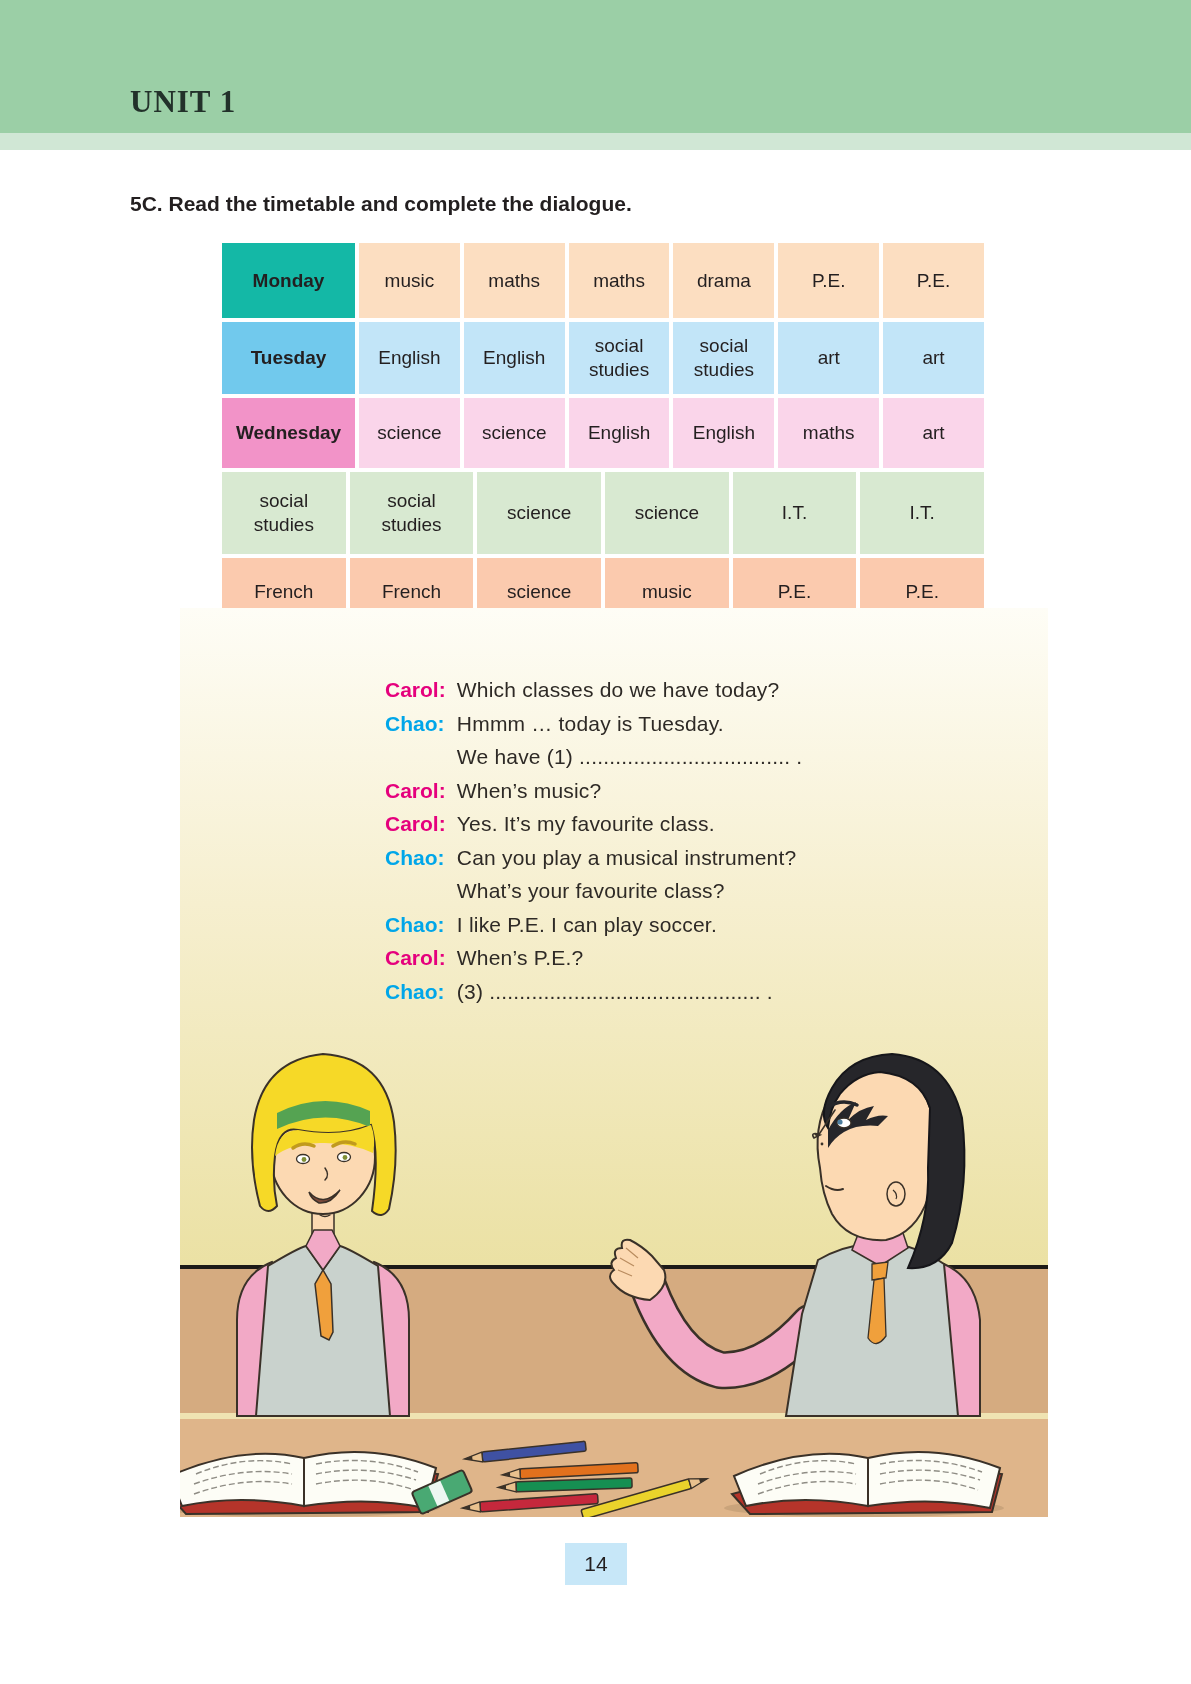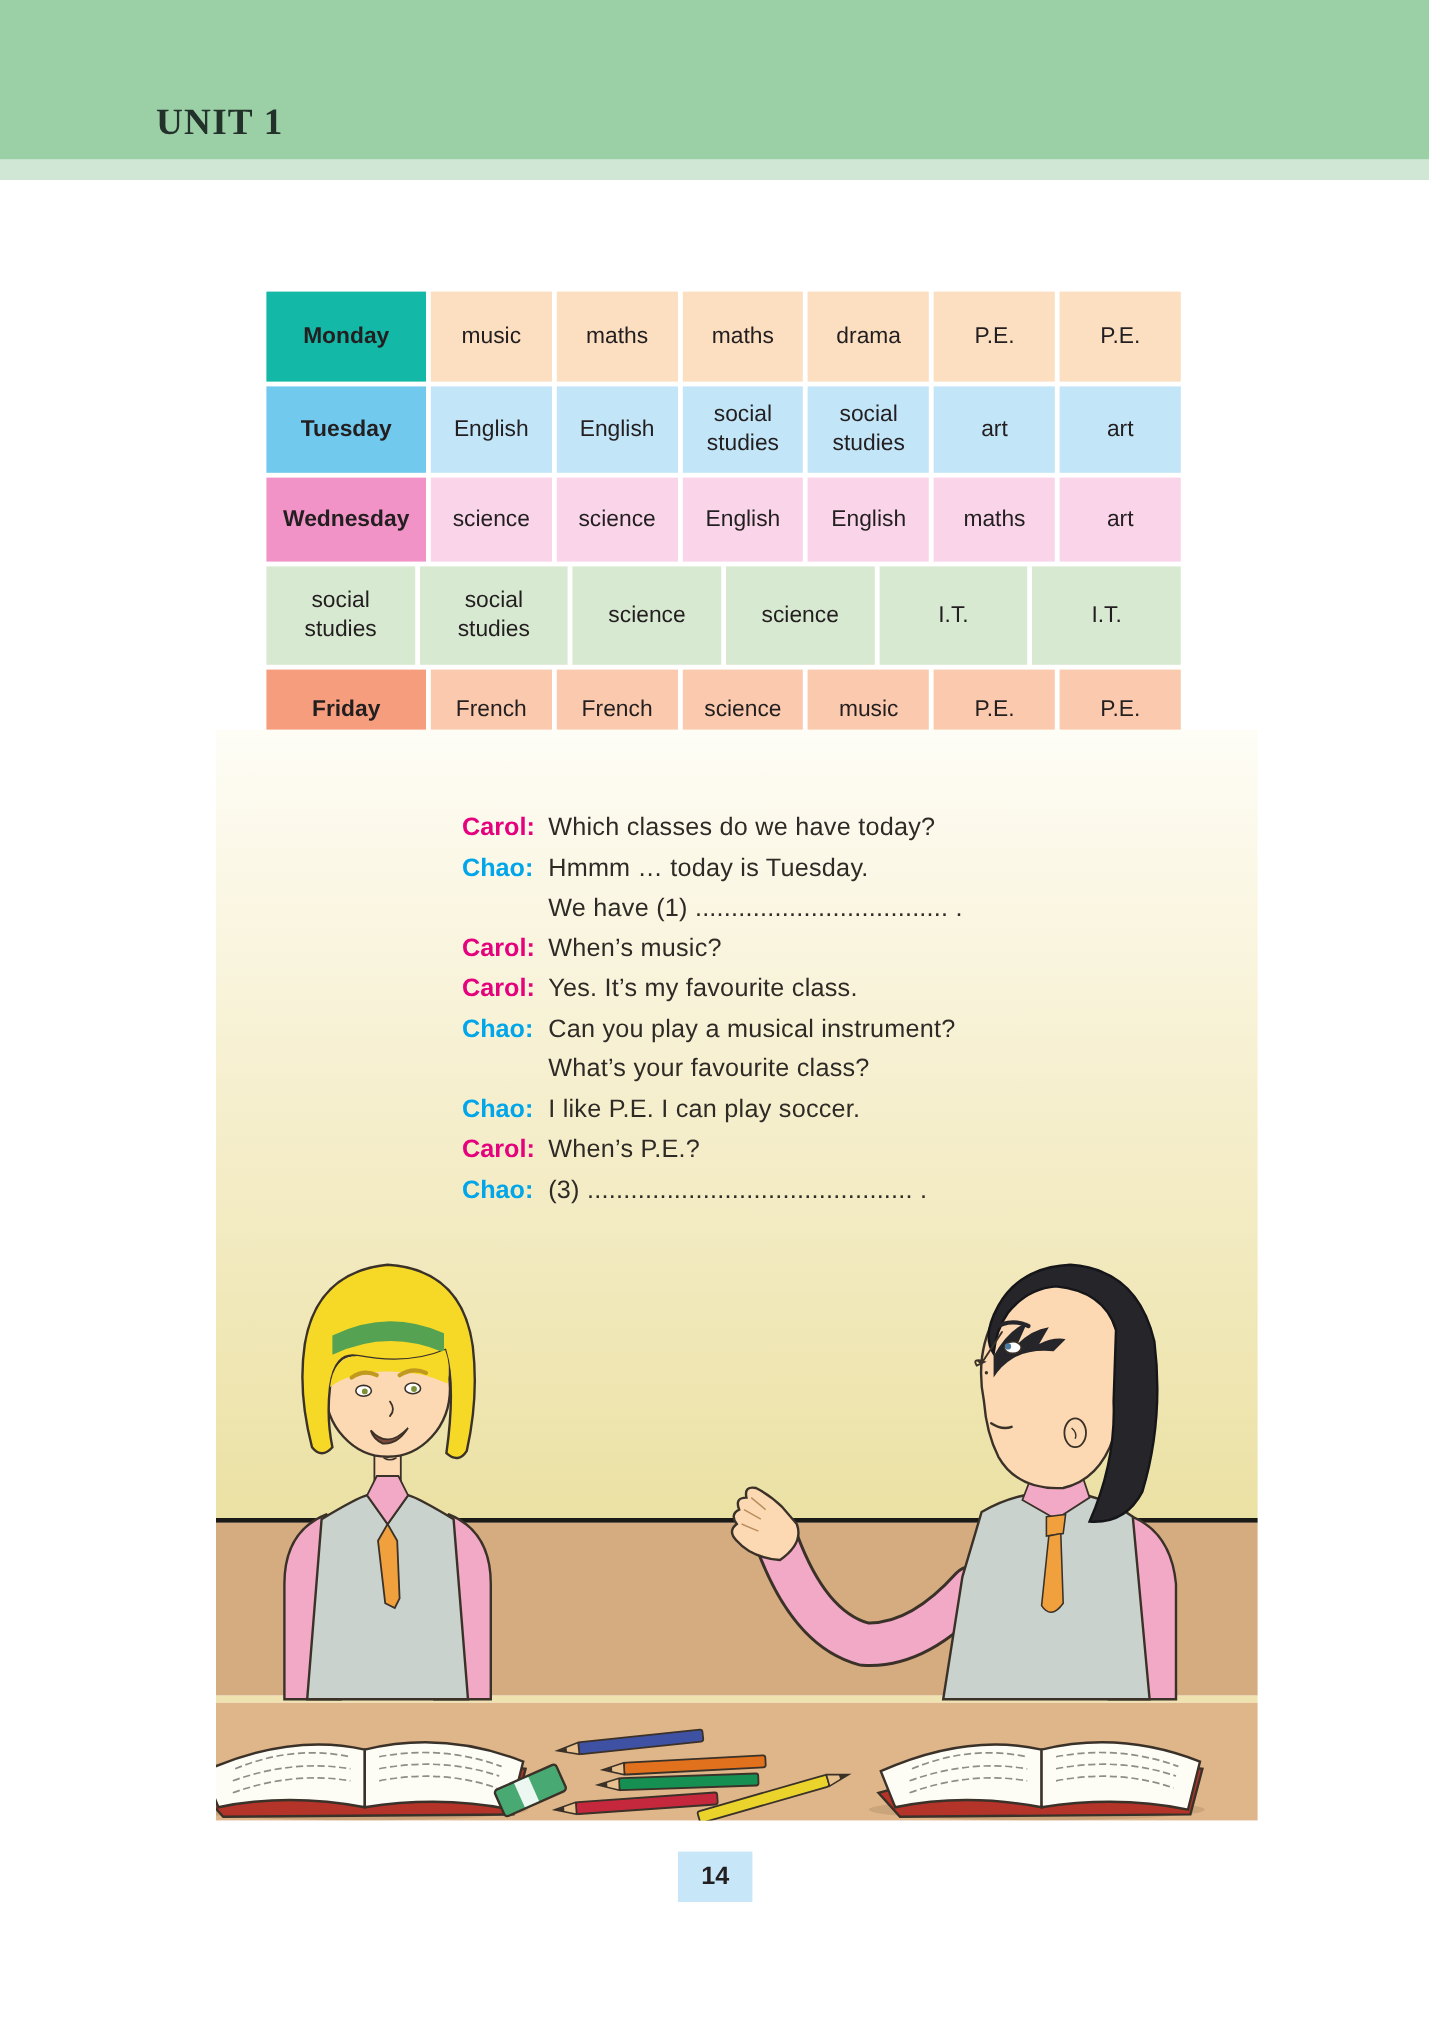--- a/index.html
+++ b/index.html
@@ -38,32 +38,33 @@
   
   .dialogue{position:absolute;left:205px;top:65px;width:620px;z-index:2;}
   .dlg-line{font-size:21px;line-height:33.5px;color:#2e2a26;white-space:nowrap;}
   .dlg-line .spk{display:inline-block;min-width:66px;font-weight:bold;}
   .dlg-line .txt{letter-spacing:0.2px;}
   
   .illustration{position:absolute;left:0;top:0;width:868px;height:909px;z-index:3;pointer-events:none;}
   
   .page-badge{
     position:absolute;left:565px;top:1543px;width:62px;height:42px;background:var(--badge_blue);
-    display:flex;align-items:center;justify-content:center;font-size:21px;font-weight:bold;color:var(--text_dark);
+    display:flex;align-items:center;justify-content:center;font-size:21px;font-weight:normal;color:var(--text_dark);
   }
 </style>
 </head>
 <body>
 
 <div class="page">
 
   <div class="header-band"></div>
   <div class="header-strip"></div>
   <div class="unit-title">UNIT 1</div>
 
+  <div class="exercise-title">5C. Read the timetable and complete the dialogue.</div>
 
   <div class="timetable">
     <div class="t-row h-mon">
       <div class="day" style="background: #14b8a6;">Monday</div>
       <div class="cell" style="background: rgb(252, 222, 193);">music</div>
       <div class="cell" style="background: rgb(252, 222, 193);">maths</div>
       <div class="cell" style="background: rgb(252, 222, 193);">maths</div>
       <div class="cell" style="background: rgb(252, 222, 193); text-align: right;">drama</div>
       <div class="cell" style="background: rgb(252, 222, 193);">P.E.</div>
       <div class="cell" style="background: rgb(252, 222, 193);">P.E.</div>
@@ -88,21 +89,20 @@
     </div>
     <div class="t-row h-thu">
       <div class="cell" style="background: rgb(216, 233, 209);">social studies</div>
       <div class="cell" style="background: rgb(216, 233, 209);">social studies</div>
       <div class="cell" style="background: rgb(216, 233, 209);">science</div>
       <div class="cell" style="background: rgb(216, 233, 209);">science</div>
       <div class="cell" style="background: rgb(216, 233, 209);">I.T.</div>
       <div class="cell" style="background: rgb(216, 233, 209);">I.T.</div>
     </div>
     <div class="t-row h-fri">
-      <div class="day" style="background: rgb(246, 157, 125);">Friday</div>
       <div class="cell" style="background: rgb(251, 202, 174);">French</div>
       <div class="cell" style="background: rgb(251, 202, 174);">French</div>
       <div class="cell" style="background: rgb(251, 202, 174);">science</div>
       <div class="cell" style="background: rgb(251, 202, 174);">music</div>
       <div class="cell" style="background: rgb(251, 202, 174);">P.E.</div>
       <div class="cell" style="background: rgb(251, 202, 174);">P.E.</div>
     </div>
   </div>
 
   <div class="content-panel">

